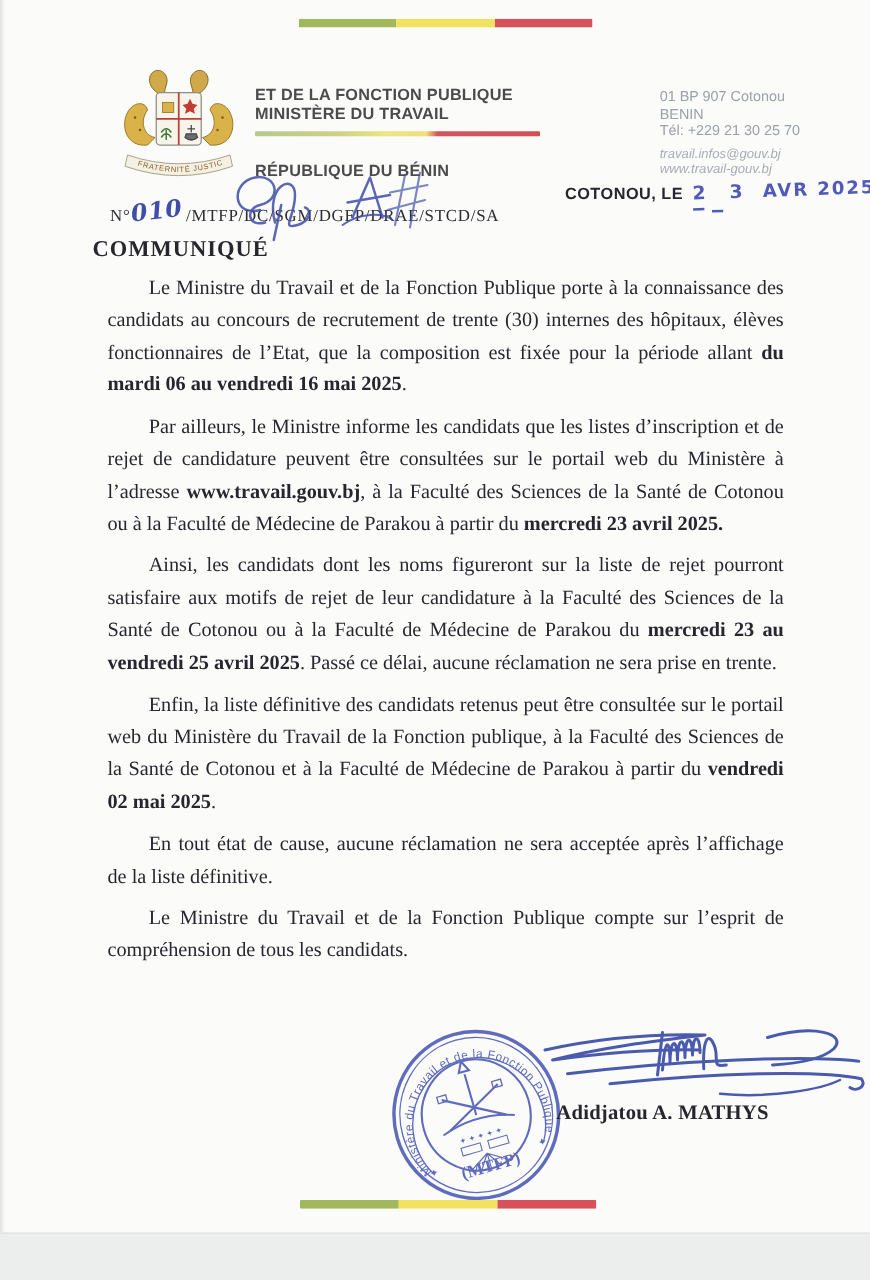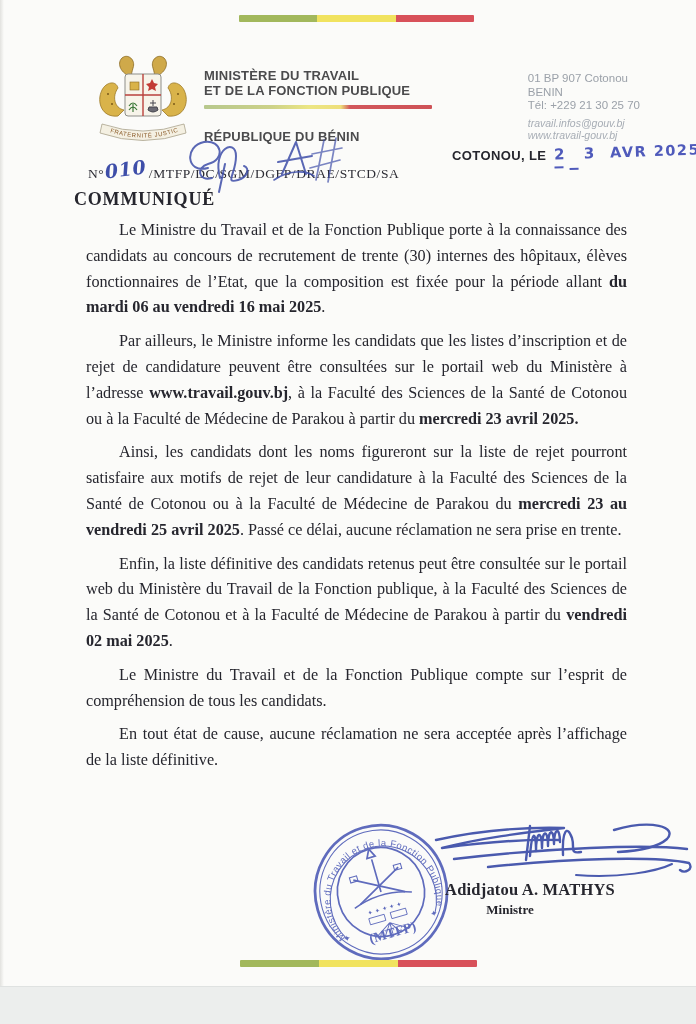--- a/index.html
+++ b/index.html
@@ -101,22 +101,22 @@
     <path d="M60,56 q5,4 10,0 l-1,-3 -8,0 Z M65,52 l0,-6 M62,49 l6,0" stroke="#44444c" stroke-width="1" fill="#6b6b74"></path>
 
     <path d="M14,70 Q55,84 96,70 L98,79 Q55,94 12,79 Z" fill="#f4f0e2" stroke="#aaa28c" stroke-width=".8"></path>
     <path id="mottoArc" d="M18,77 Q55,90 92,77" fill="none"></path>
     <text font-size="6" fill="#8a5a28" font-family="Liberation Sans, sans-serif" letter-spacing=".6">
       <textPath href="#mottoArc" startOffset="4">FRATERNITÉ JUSTICE TRAVAIL</textPath>
     </text>
   </svg>
 
   <div class="ministry">
+    <div class="l">ET DE LA FONCTION PUBLIQUE</div>
     <div class="l">MINISTÈRE DU TRAVAIL</div>
-    <div class="l">ET DE LA FONCTION PUBLIQUE</div>
     <div class="mini-stripe"></div>
     <div class="republic">RÉPUBLIQUE DU BÉNIN</div>
   </div>
 
   <div class="contact">
     <div class="c1">01 BP 907 Cotonou</div>
     <div class="c1">BENIN</div>
     <div class="c1">Tél: +229 21 30 25 70</div>
     <div class="gap"></div>
     <div class="c2">travail.infos@gouv.bj</div>
@@ -141,22 +141,22 @@
     <path d="M146,6 L138,46 M158,4 L150,48 M134,20 L164,14 M132,34 L162,26" stroke-width="1.7" opacity=".8"></path>
   </svg>
 
   <div class="title">COMMUNIQUÉ</div>
 
   <div class="body">
       <p><span>Le Ministre du Travail et de la Fonction Publique porte à la connaissance des candidats au concours de recrutement de trente (30) internes des hôpitaux, élèves fonctionnaires de l’Etat, que la composition est fixée pour la période allant </span><b>du mardi 06 au vendredi 16 mai 2025</b><span>.</span></p>
       <p><span>Par ailleurs, le Ministre informe les candidats que les listes d’inscription et de rejet de candidature peuvent être consultées sur le portail web du Ministère à l’adresse </span><b>www.travail.gouv.bj</b><span>, à la Faculté des Sciences de la Santé de Cotonou ou à la Faculté de Médecine de Parakou à partir du </span><b>mercredi 23 avril 2025.</b></p>
       <p><span>Ainsi, les candidats dont les noms figureront sur la liste de rejet pourront satisfaire aux motifs de rejet de leur candidature à la Faculté des Sciences de la Santé de Cotonou ou à la Faculté de Médecine de Parakou du </span><b>mercredi 23 au vendredi 25 avril 2025</b><span>. Passé ce délai, aucune réclamation ne sera prise en trente.</span></p>
       <p><span>Enfin, la liste définitive des candidats retenus peut être consultée sur le portail web du Ministère du Travail de la Fonction publique, à la Faculté des Sciences de la Santé de Cotonou et à la Faculté de Médecine de Parakou à partir du </span><b>vendredi 02 mai 2025</b><span>.</span></p>
+      <p><span>En tout état de cause, aucune réclamation ne sera acceptée après l’affichage de la liste définitive.</span></p>
       <p><span>Le Ministre du Travail et de la Fonction Publique compte sur l’esprit de compréhension de tous les candidats.</span></p>
-      <p><span>En tout état de cause, aucune réclamation ne sera acceptée après l’affichage de la liste définitive.</span></p>
     </div>
 
   <svg class="stamp" viewBox="0 0 132 132">
     <g transform="rotate(-16 66 66)" fill="none" stroke="#4a58b5">
       <ellipse cx="66" cy="66" rx="62" ry="63" stroke-width="2.6"></ellipse>
       <ellipse cx="66" cy="66" rx="57.5" ry="58.5" stroke-width="1"></ellipse>
       <ellipse cx="66" cy="66" rx="41" ry="42" stroke-width="1.6"></ellipse>
       <path id="stampArc" d="M23,100 A 50,51 0 1 1 109,100"></path>
       <text font-size="9" fill="#4a58b5" stroke="none" font-family="Liberation Sans, sans-serif" letter-spacing=".4">
         <textPath href="#stampArc" startOffset="2">Ministère du Travail et de la Fonction Publique</textPath>
@@ -182,21 +182,20 @@
     <path d="M100,42 L104,8"></path>
     <path d="M104,38 c2,-26 6,-26 6,-5 c0,-21 6,-21 6,-3 c0,-19 6,-19 6,-2 c0,-18 6,-18 6,-2 c0,-17 6,-17 6,-2"></path>
     <path d="M137,37 c-1,-24 4,-31 9,-17 c3,10 -3,16 9,14"></path>
     <path d="M188,12 C226,1 252,9 241,21 C231,30 210,33 192,34"></path>
     <path d="M28,41 C120,30 220,26 261,31"></path>
     <path d="M62,49 C145,40 230,38 263,45 c5,6 -4,11 -9,7"></path>
     <path d="M150,57 C192,61 232,53 246,46" stroke-width="2"></path>
   </svg>
 
   <div class="sig-name">Adidjatou A. MATHYS</div>
-  <div class="sig-role">Ministre</div>
 
   <div class="stripe stripe-bottom">
     <span class="seg g"></span>
     <span class="seg y"></span>
     <span class="seg r"></span>
   </div>
 
   <div class="scan-footer"></div>
 </div>
 

